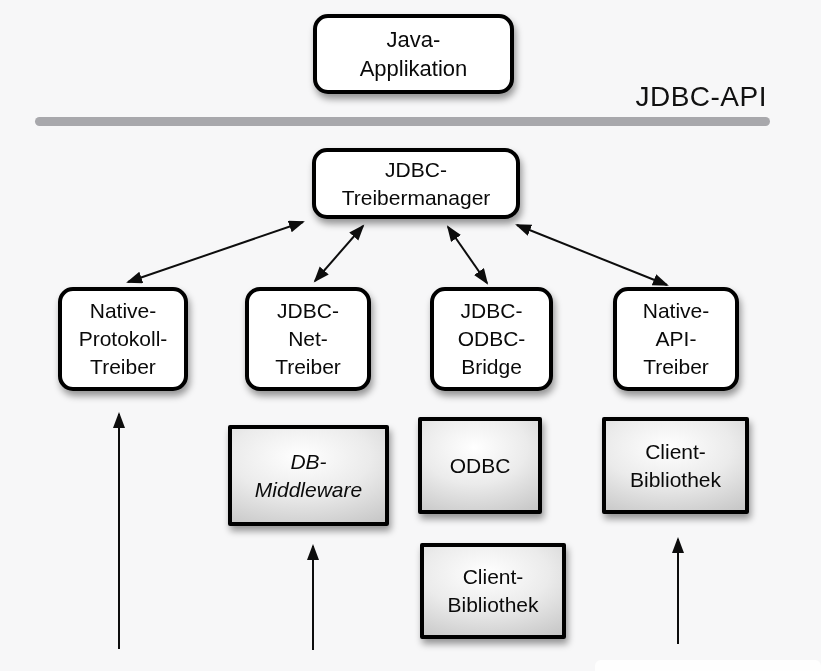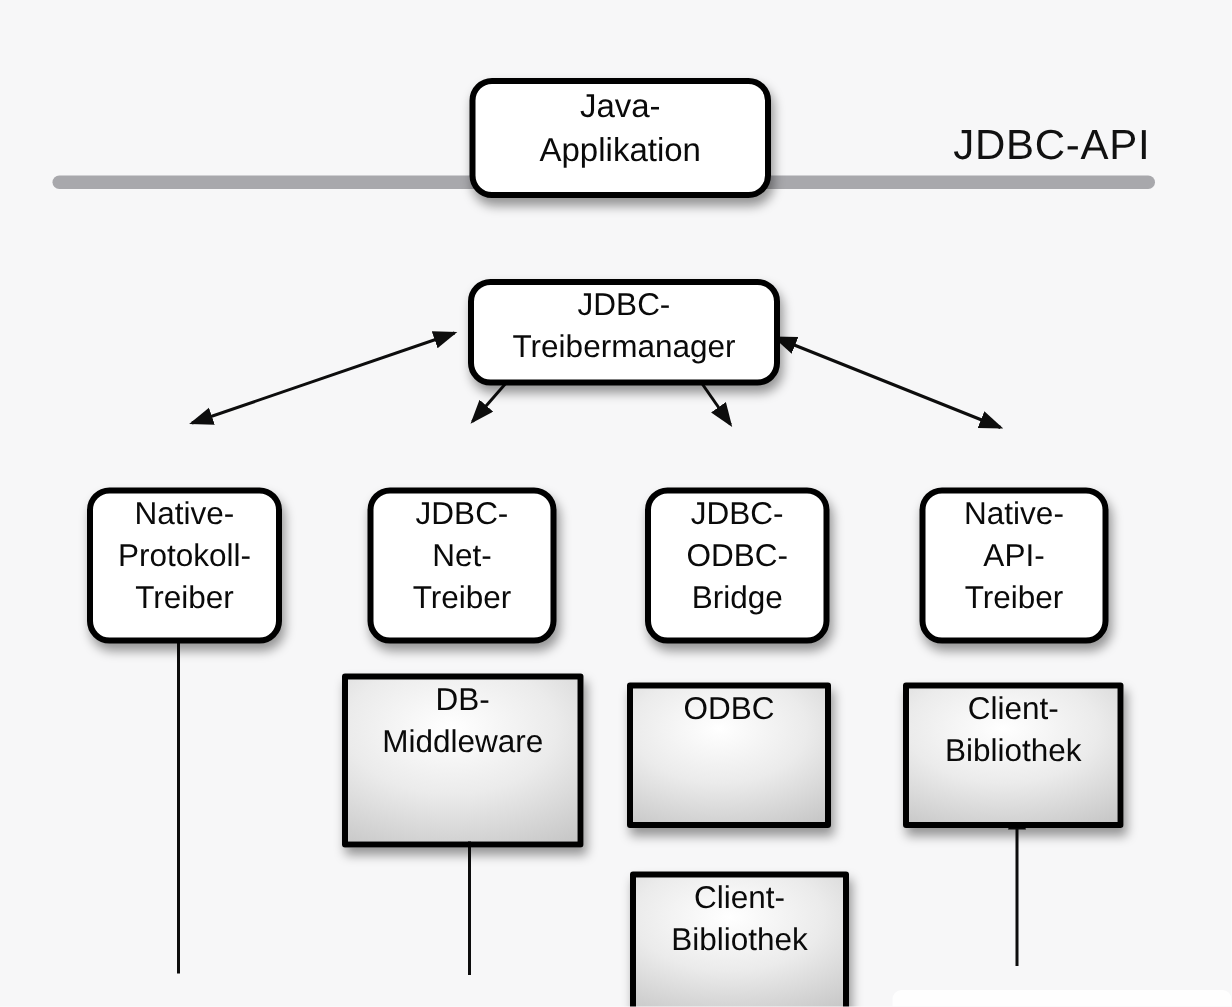--- a/index.html
+++ b/index.html
@@ -13,46 +13,46 @@
   }
   .arrows {
     position: absolute;
     left: 0; top: 0;
     width: 821px; height: 671px;
     pointer-events: none;
   }
   .box {
     position: absolute;
     display: flex;
+    align-items: center;
     justify-content: center;
     text-align: center;
     box-sizing: border-box;
     background: #ffffff;
     border: 4px solid #000000;
     box-shadow: 2px 5px 7px rgba(0,0,0,0.40);
     color: #0a0a0a;
     font-size: 21px;
-    margin-top: 38px;
   }
   .box span { white-space: pre-line; line-height: 1.33; }
   .round { border-radius: 15px; }
   .gray {
     background: radial-gradient(ellipse 95% 85% at 45% 30%,
                 #ffffff 0%, #ebebeb 48%, #c6c6c6 100%);
     border-radius: 2px;
   }
   
   #n-java       { left: 313px; top: 14px;  width: 201px; height: 80px;  font-size: 22px; }
   #n-tm         { left: 312px; top: 148px; width: 208px; height: 71px; }
   #n-npt        { left: 58px;  top: 287px; width: 130px; height: 104px; }
   #n-net        { left: 245px; top: 287px; width: 126px; height: 104px; }
   #n-odbcbridge { left: 430px; top: 287px; width: 123px; height: 104px; }
   #n-napi       { left: 613px; top: 287px; width: 126px; height: 104px; }
-  #n-dbmw       { left: 228px; top: 411px; width: 161px; height: 116px; }
-  #n-odbc       { left: 418px; top: 417px; width: 136px; height: 97px; }
+  #n-dbmw       { left: 228px; top: 425px; width: 161px; height: 101px; font-style: italic; }
+  #n-odbc       { left: 418px; top: 417px; width: 124px; height: 97px; }
   #n-clow       { left: 420px; top: 543px; width: 146px; height: 96px; }
   #n-cnat       { left: 602px; top: 417px; width: 147px; height: 97px; }
   .divider {
     position: absolute;
     left: 35px; top: 117px;
     width: 735px; height: 9px;
     border-radius: 5px;
     background: #a8a8ac;
   }
   .api-label {

